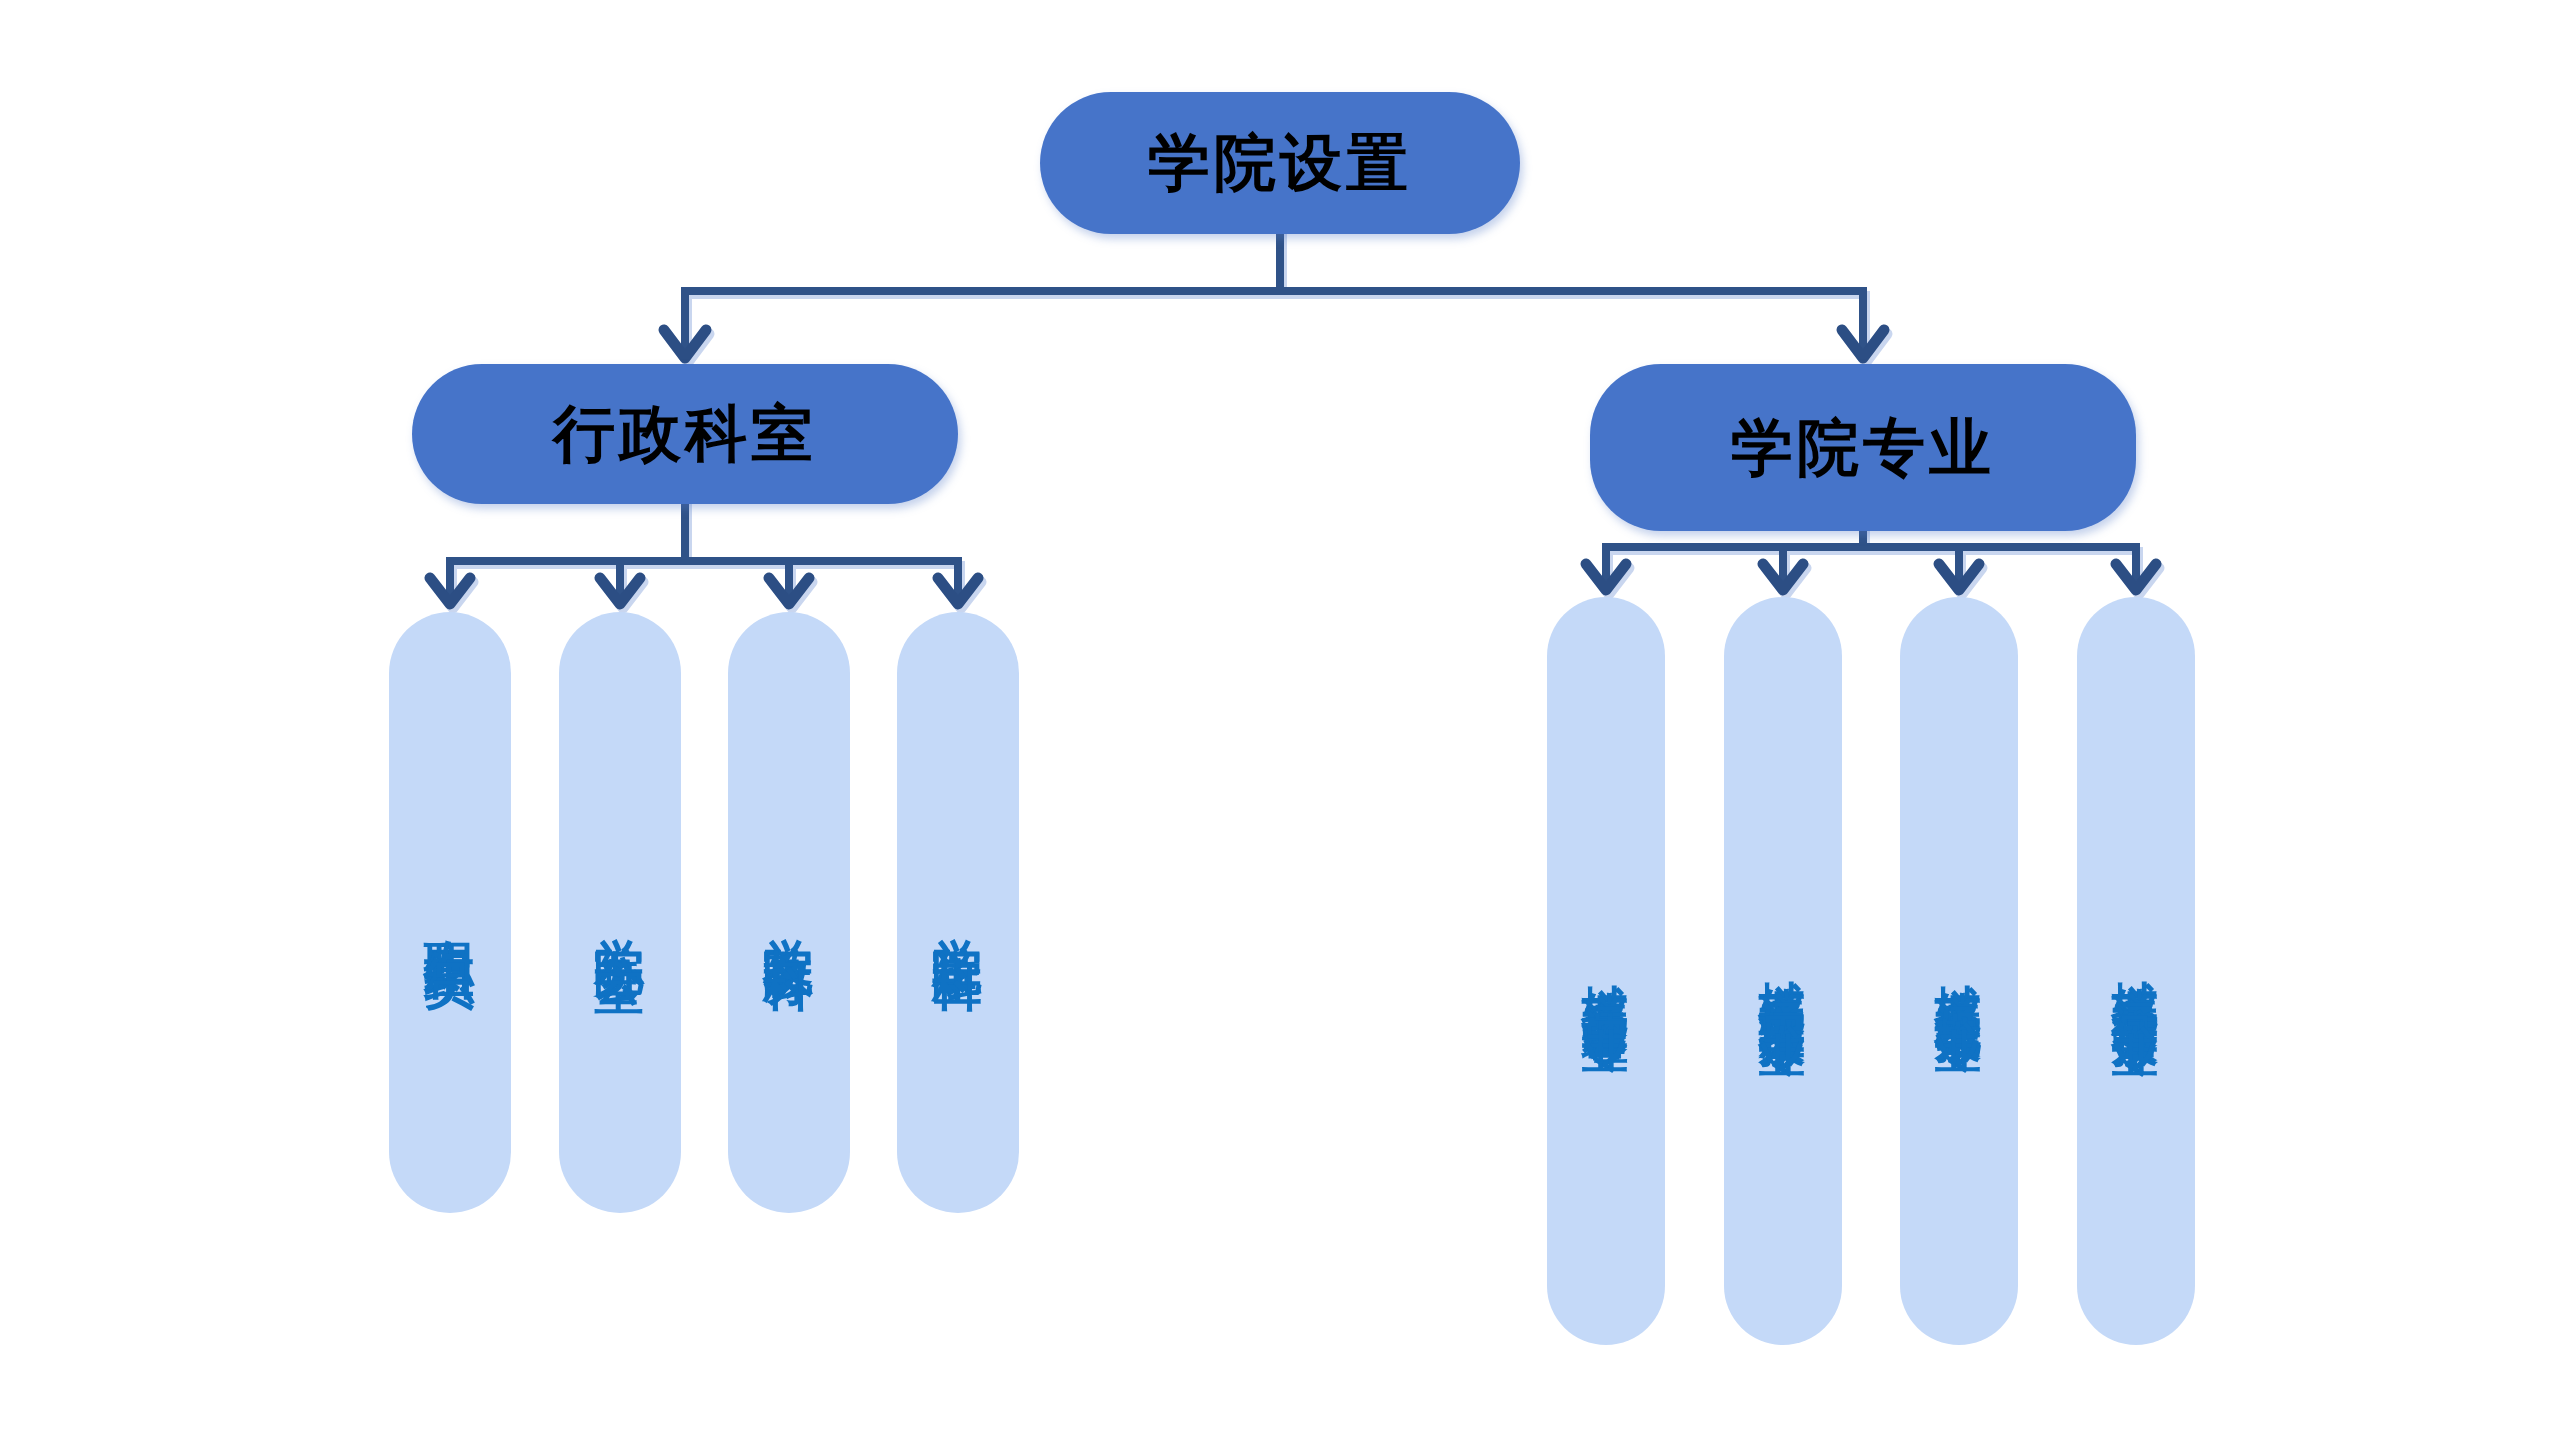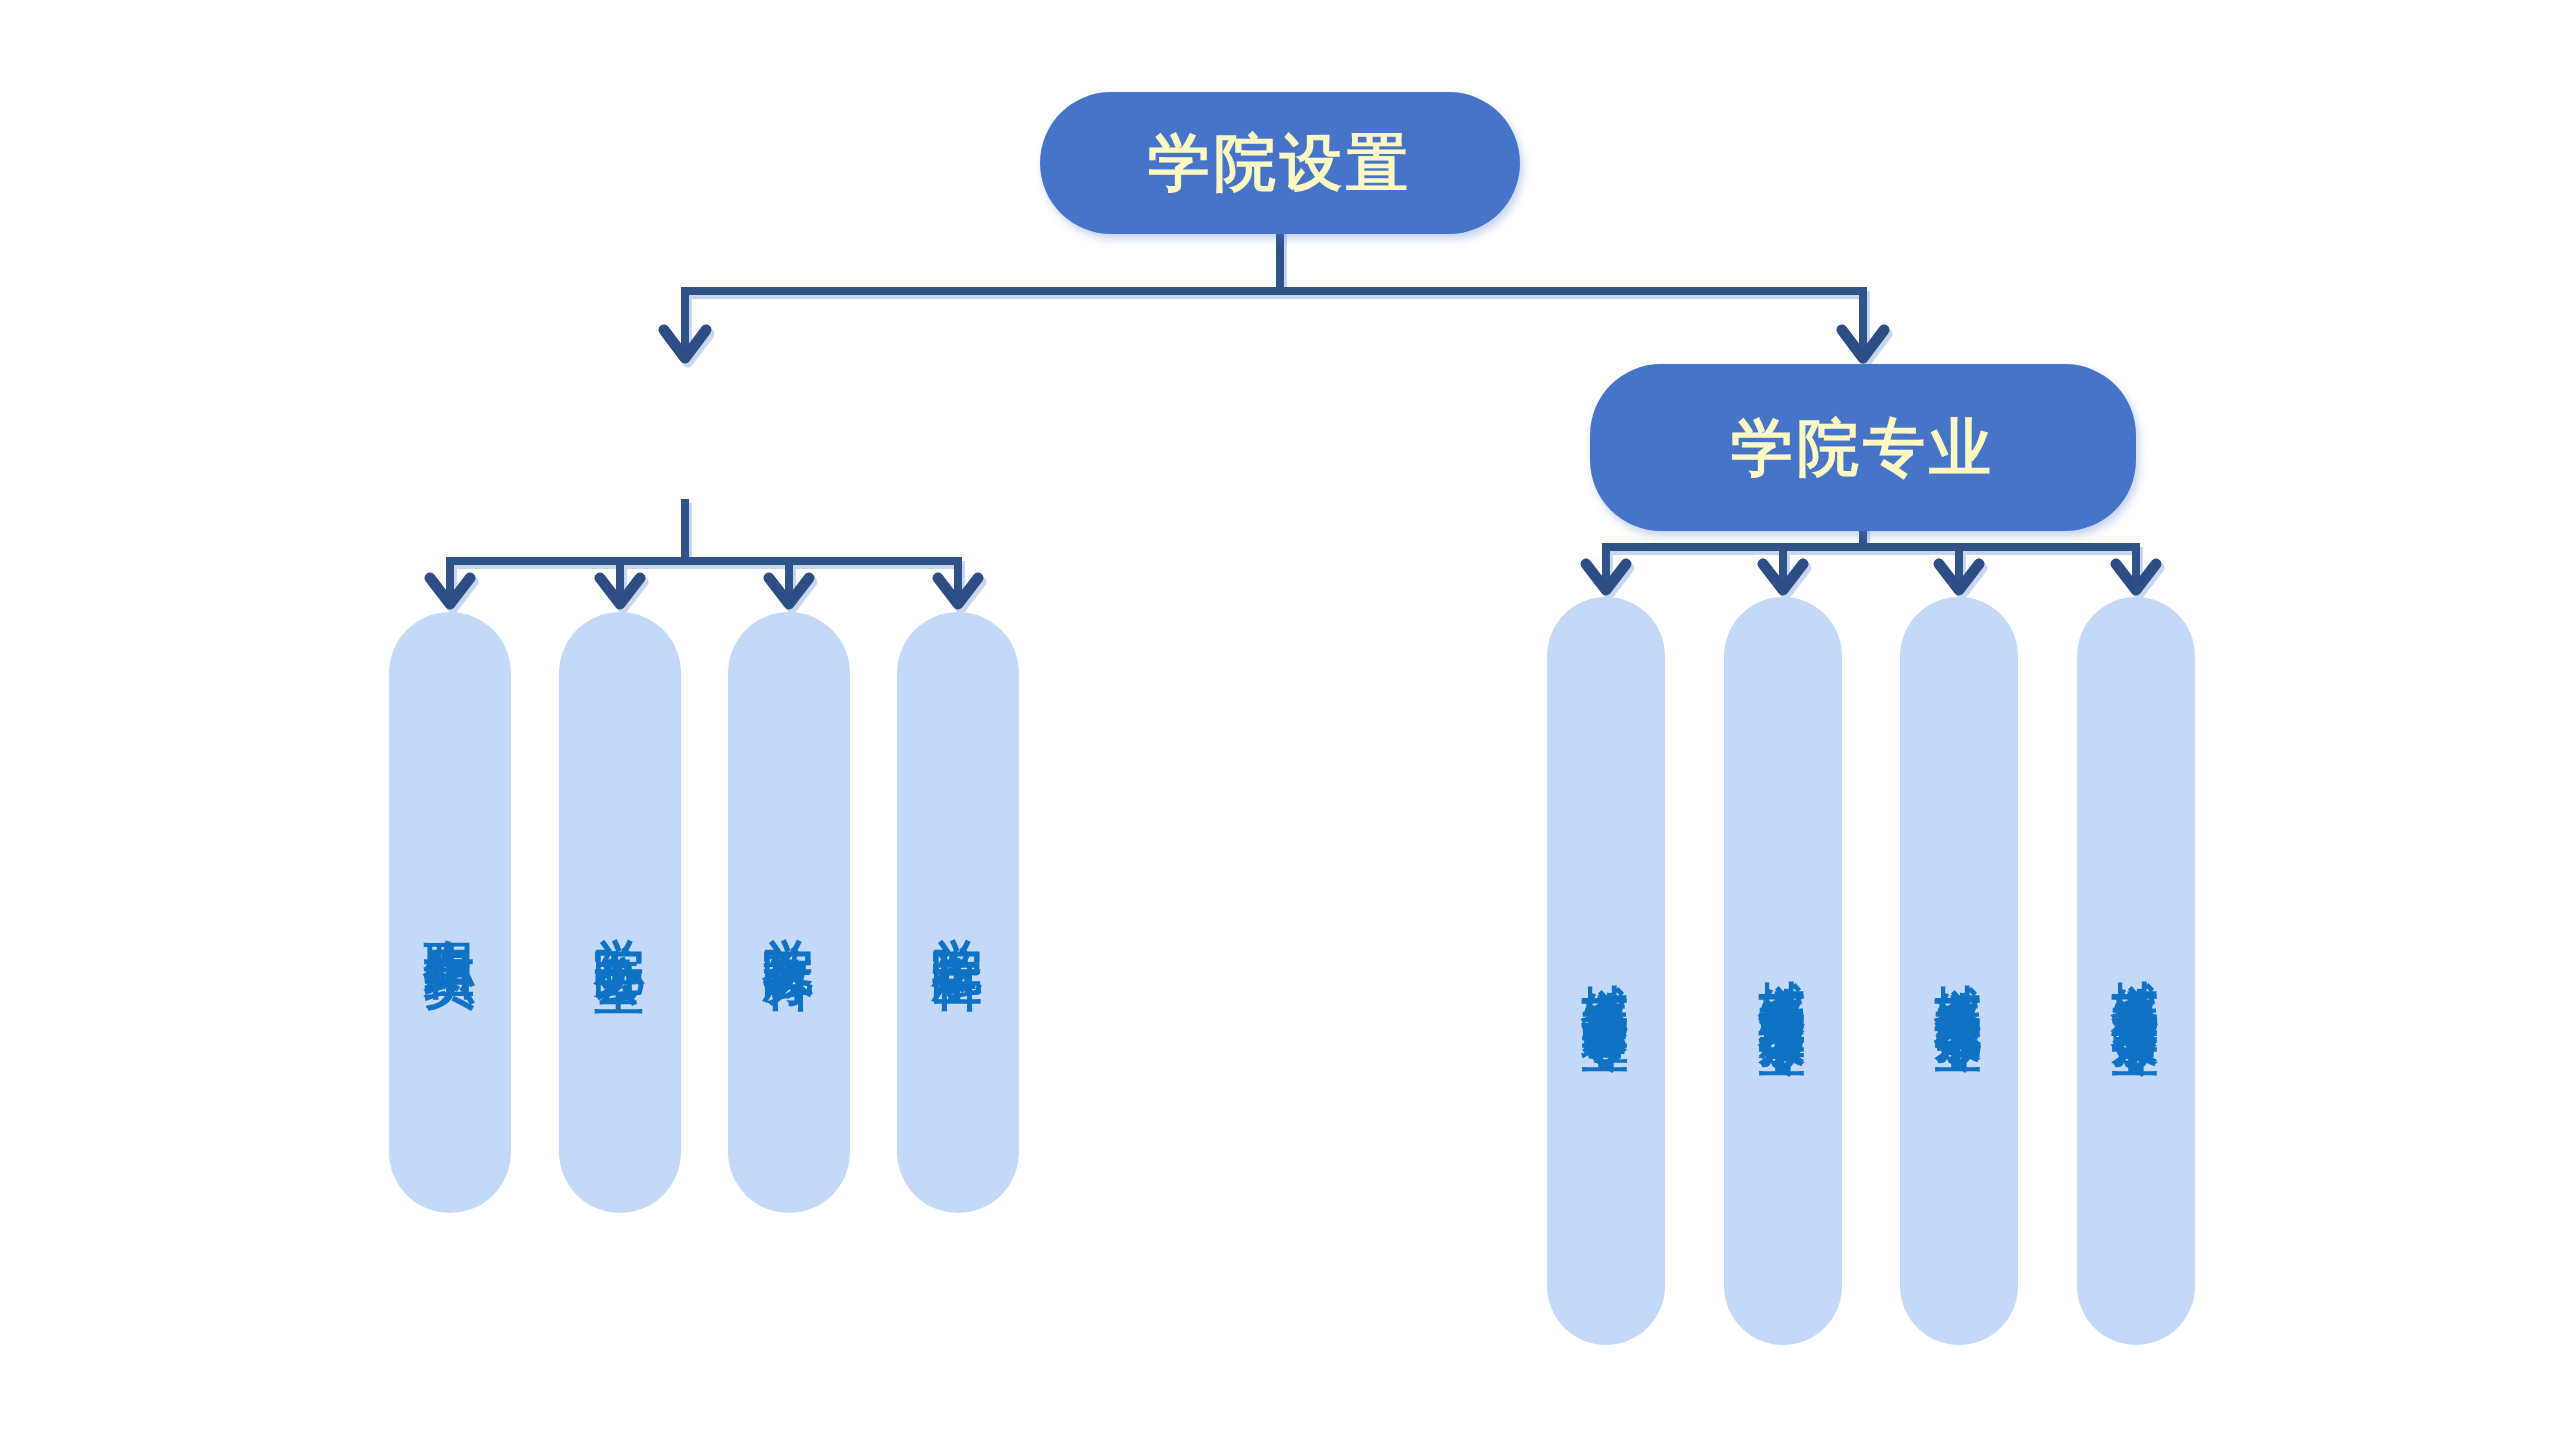--- a/index.html
+++ b/index.html
@@ -28,21 +28,21 @@
   .chevron-stroke{ stroke: #2C4E84; stroke-width: 11; fill: none; stroke-linecap: round; stroke-linejoin: round; }
 
   
   .node {
     position: absolute;
     background: #4674C9;
     border-radius: 71px;
     display: flex;
     align-items: center;
     justify-content: center;
-    color: #fef9c3;
+    color: #000000;
     font-weight: 700;
     font-size: 62px;
     letter-spacing: 4px;
     box-shadow: 3px 5px 8px rgba(90, 125, 200, 0.35);
   }
   .node-root   { left: 1040px; top:  92px; width: 480px; height: 142px; }
   .node-admin  { left:  412px; top: 364px; width: 546px; height: 140px; }
   .node-majors { left: 1590px; top: 364px; width: 546px; height: 167px; }
 
   
@@ -112,20 +112,23 @@
       <path d="M1763 564 L1783 590 L1803 564"></path>
       <path d="M1939 564 L1959 590 L1979 564"></path>
       <path d="M2116 564 L2136 590 L2156 564"></path>
     </g>
   </svg>
 
   <div class="node node-root">
     <span>学院设置</span>
   </div>
 
+  <div class="node node-admin">
+    <span>行政科室</span>
+  </div>
   <div class="node node-majors">
     <span>学院专业</span>
   </div>
 
   <div class="leaf leaf-admin leaf-a1">
     <span>专职组织员</span>
   </div>
   <div class="leaf leaf-admin leaf-a2">
     <span>学院办公室</span>
   </div>

